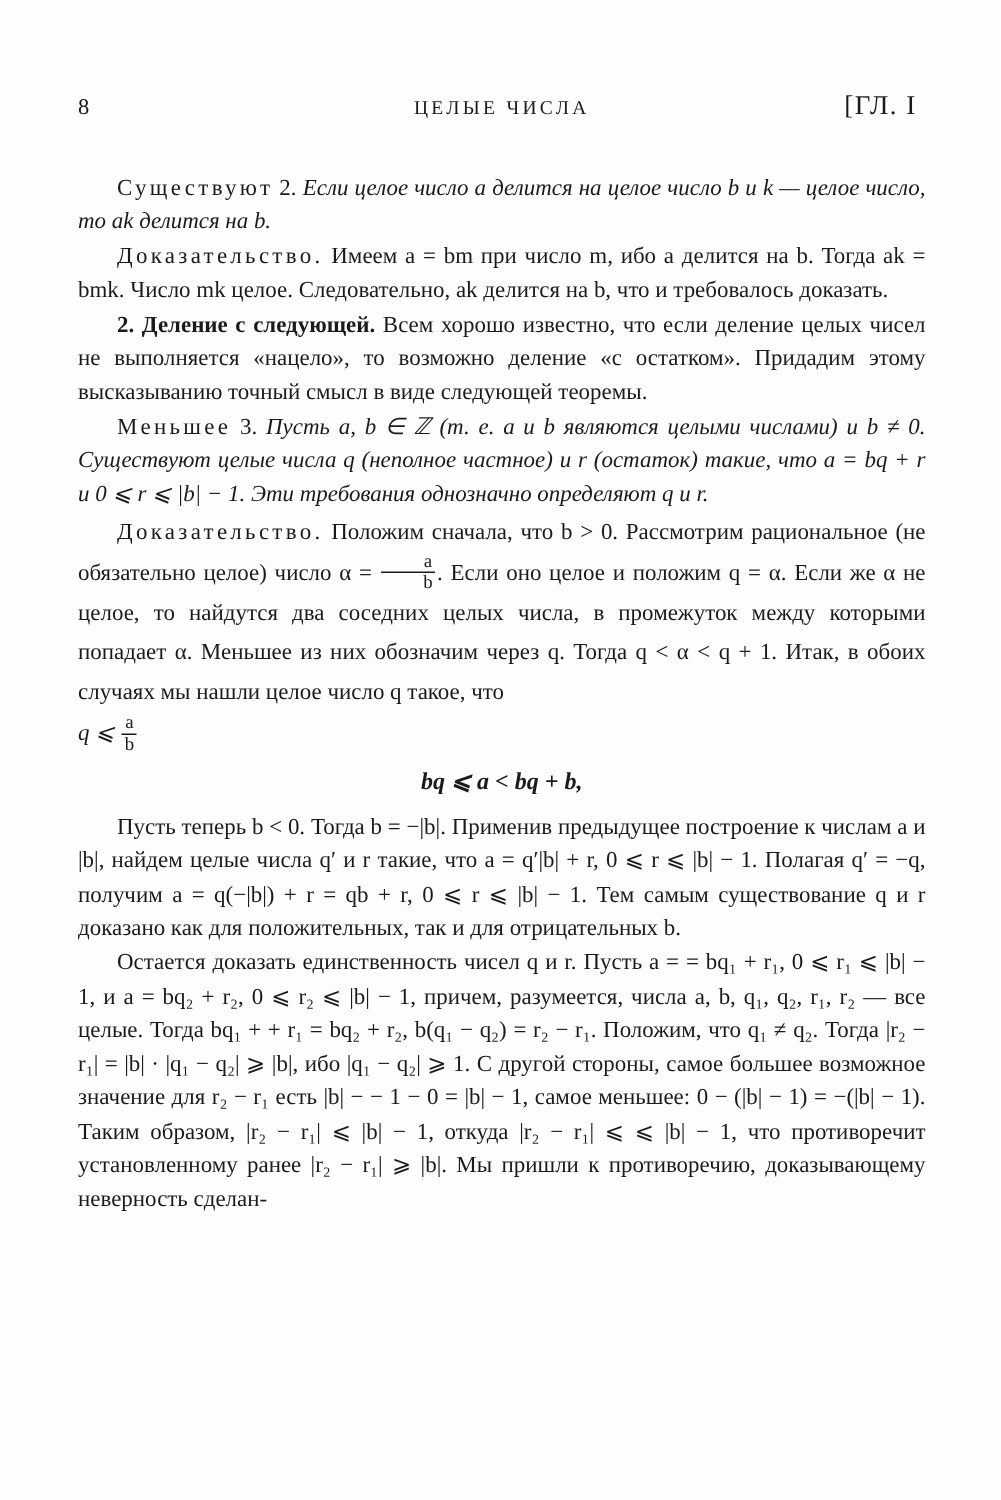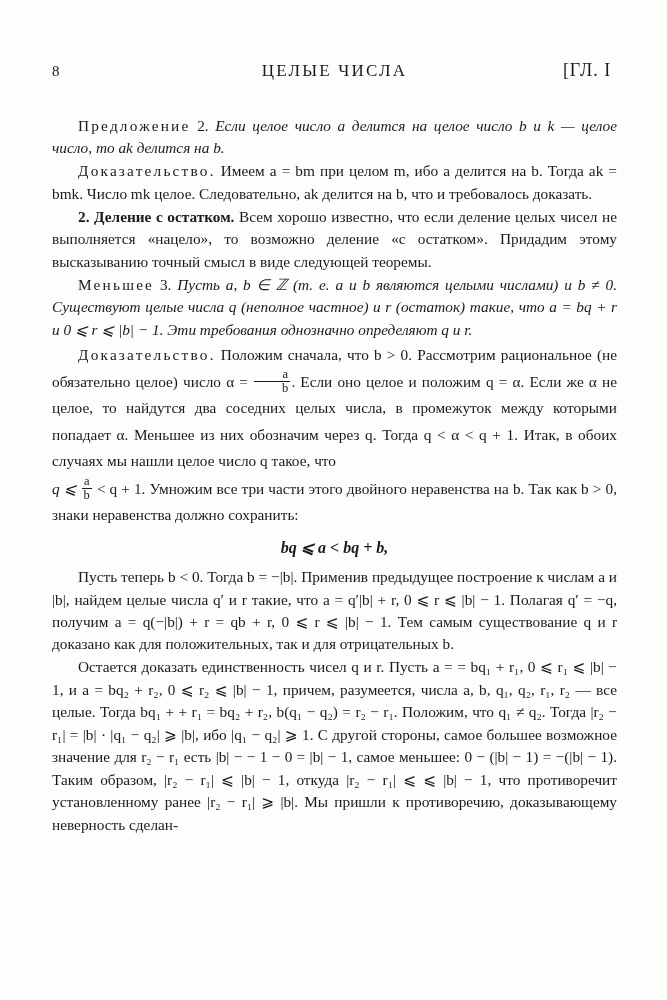--- a/index.html
+++ b/index.html
@@ -36,21 +36,21 @@
     margin-bottom: 34px;
   }
   .rh-folio {
     width: 60px;
     font-size: 15px;
     font-family: "Liberation Serif", serif;
   }
   .rh-title {
     flex: 1;
     text-align: center;
-    font-size: 17px;
+    font-size: 13px;
     letter-spacing: 2.2px;
   }
   .rh-chap {
     width: 60px;
     text-align: center;
     font-size: 18px;
     letter-spacing: 1px;
   }
   .body-text {
     font-size: 15.3px;
@@ -111,50 +111,50 @@
 
     <div class="running-head">
       <div class="rh-folio">8</div>
       <div class="rh-title">ЦЕЛЫЕ ЧИСЛА</div>
       <div class="rh-chap">[ГЛ. I</div>
     </div>
 
     <div class="body-text">
 
       <p class="para">
-        <span class="sp">Предложение</span>
+        <span class="sp">Существуют</span>
         <span>2.</span>
         <span class="it">Если целое число a делится на целое число b и k — целое число, то ak делится на b.</span>
       </p>
 
       <p class="para">
         <span class="sp">Доказательство.</span>
-        <span>Имеем a = bm при целом m, ибо a делится на b. Тогда ak = bmk. Число mk целое. Следовательно, ak делится на b, что и требовалось доказать.</span>
+        <span>Имеем a = bm при число m, ибо a делится на b. Тогда ak = bmk. Число mk целое. Следовательно, ak делится на b, что и требовалось доказать.</span>
       </p>
 
 
       <p class="para">
         <span class="bd">2.</span>
-        <span class="bd">Деление с остатком.</span>
+        <span class="bd">Деление с следующей.</span>
         <span>Всем хорошо известно, что если деление целых чисел не выполняется «нацело», то возможно деление «с остатком». Придадим этому высказыванию точный смысл в виде следующей теоремы.</span>
       </p>
 
       <p class="para">
         <span class="sp">Меньшее</span>
         <span>3.</span>
         <span class="it">Пусть a, b ∈ ℤ (т. е. a и b являются целыми числами) и b ≠ 0. Существуют целые числа q (неполное частное) и r (остаток) такие, что a = bq + r и 0 ⩽ r ⩽ |b| − 1. Эти требования однозначно определяют q и r.</span>
       </p>
 
       <p class="para tall">
         <span class="sp">Доказательство.</span>
         <span>Положим сначала, что b &gt; 0. Рассмотрим рациональное (не обязательно целое) число α = </span><span class="frac"><span class="num">a</span><span class="den">b</span></span><span>. Если оно целое и положим q = α. Если же α не целое, то найдутся два соседних целых числа, в промежуток между которыми попадает α. Меньшее из них обозначим через q. Тогда q &lt; α &lt; q + 1. Итак, в обоих случаях мы нашли целое число q такое, что</span>
       </p>
 
       <p class="para noindent tall">
-        <span class="math">q ⩽ </span><span class="frac"><span class="num">a</span><span class="den">b</span></span><span> &lt; q + 1. Умножим все три части этого двойного неравенства на b. Так как b &gt; 0, знаки неравенства должно сохранить:</span>
+        <span class="math">q ⩽ </span><span class="frac"><span class="num">a</span><span class="den">b</span></span>
       </p>
 
       <p class="displayline">bq ⩽ a &lt; bq + b,</p>
 
 
       <p class="para">
         <span>Пусть теперь b &lt; 0. Тогда b = −|b|. Применив предыдущее построение к числам a и |b|, найдем целые числа q′ и r такие, что a = q′|b| + r, 0 ⩽ r ⩽ |b| − 1. Полагая q′ = −q, получим a = q(−|b|) + r = qb + r, 0 ⩽ r ⩽ |b| − 1. Тем самым существование q и r доказано как для положительных, так и для отрицательных b.</span>
       </p>
 
       <p class="para">

